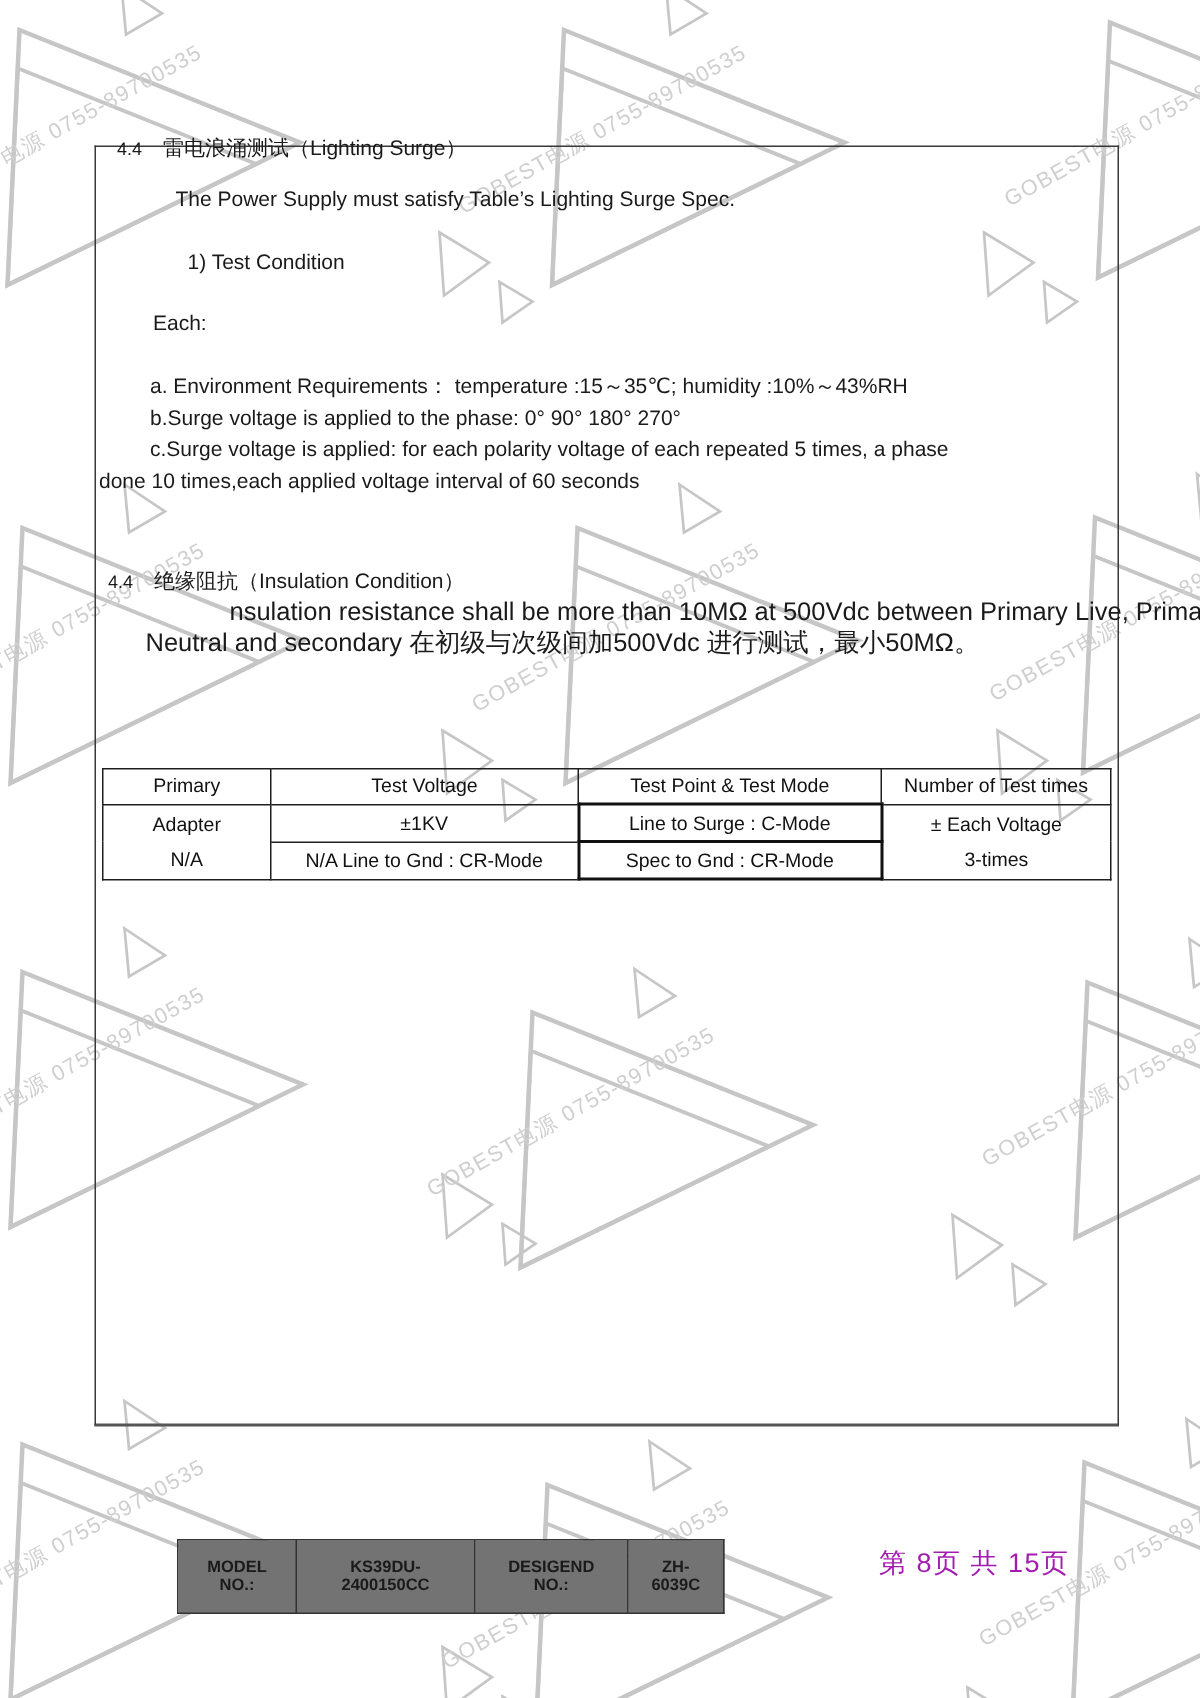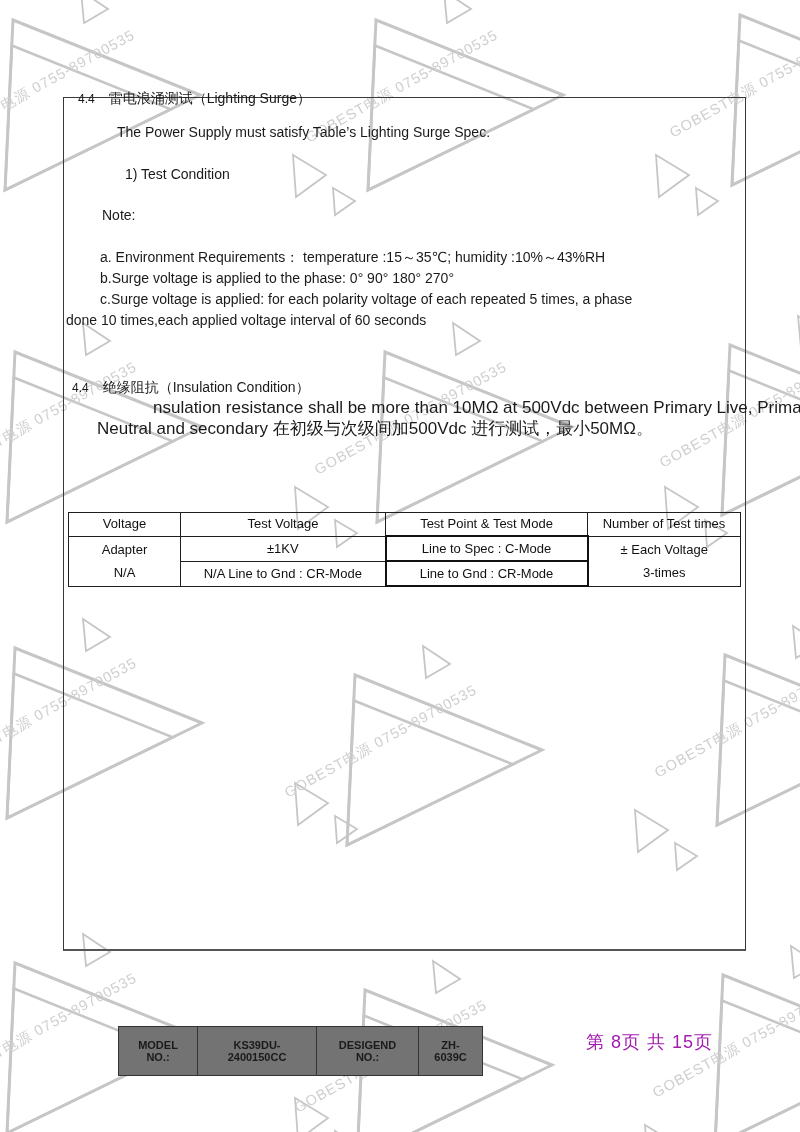--- a/index.html
+++ b/index.html
@@ -158,61 +158,61 @@
     </svg>
   </div>
 
 <div id="page-border"></div>
 
 <div class="line heading" style="left:78px;top:89px">
   <span class="num">4.4</span><span class="ht">雷电浪涌测试（Lighting Surge）</span>
 </div>
 <div class="line" style="left:117px;top:123px">The Power Supply must satisfy Table’s Lighting Surge Spec.</div>
 <div class="line" style="left:125px;top:165px">1) Test Condition</div>
-<div class="line" style="left:102px;top:206px">Note:</div>
+<div class="line" style="left:102px;top:206px">Each:</div>
 <div class="line" style="left:100px;top:248px">a. Environment Requirements：  temperature :15～35℃; humidity :10%～43%RH</div>
 <div class="line" style="left:100px;top:269px">b.Surge voltage is applied to the phase: 0° 90° 180° 270°</div>
 <div class="line" style="left:100px;top:290px">c.Surge voltage is applied: for each polarity voltage of each repeated 5 times, a phase</div>
 <div class="line" style="left:66px;top:311px">done 10 times,each applied voltage interval of 60 seconds</div>
 
 <div class="line heading" style="left:72px;top:378px">
   <span class="num">4.4</span><span class="ht">绝缘阻抗（Insulation Condition）</span>
 </div>
 <div class="line small13" style="left:153px;top:399px">nsulation resistance shall be more than 10MΩ at 500Vdc between Primary Live, Primary</div>
 <div class="line small13" style="left:97px;top:420px">Neutral and secondary 在初级与次级间加500Vdc 进行测试，最小50MΩ。</div>
 
 <table id="spec-table">
   <colgroup>
     <col style="width:112px">
       <col style="width:205px">
       <col style="width:202px">
       <col style="width:153px">
   </colgroup>
   <tbody>
       <tr class="hdr">
-    <td>Voltage</td>
+    <td>Primary</td>
     <td>Test Voltage</td>
     <td>Test Point &amp; Test Mode</td>
     <td>Number of Test times</td>
   </tr>
   <tr class="r">
     <td rowspan="2">
       <div class="two">Adapter</div>
       <div class="two">N/A</div>
     </td>
     <td>±1KV</td>
-    <td class="thick">Line to Spec : C-Mode</td>
+    <td class="thick">Line to Surge : C-Mode</td>
     <td rowspan="2">
       <div class="two">± Each Voltage</div>
       <div class="two">3-times</div>
     </td>
   </tr>
   <tr class="r">
     <td>N/A Line to Gnd : CR-Mode</td>
-    <td class="thick">Line to Gnd : CR-Mode</td>
+    <td class="thick">Spec to Gnd : CR-Mode</td>
   </tr>
 </tbody>
   </table>
 
 <table id="footer-table">
   <colgroup>
     <col style="width:79px">
       <col style="width:119px">
       <col style="width:102px">
       <col style="width:64px">

